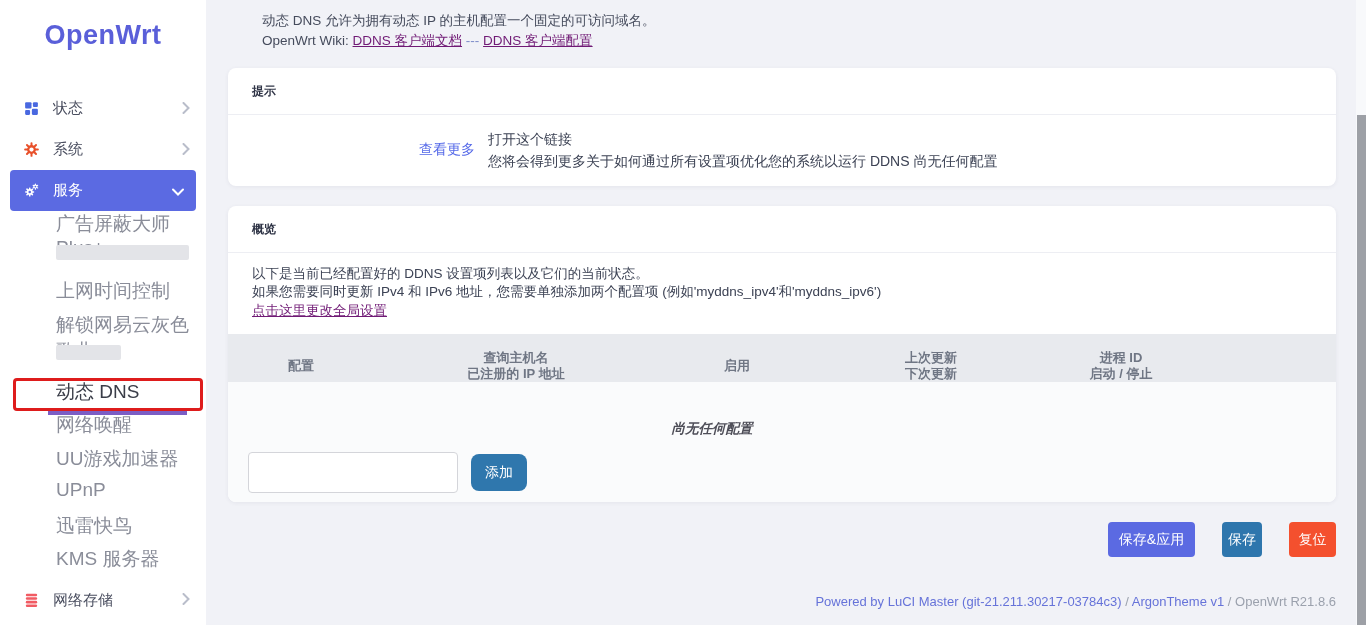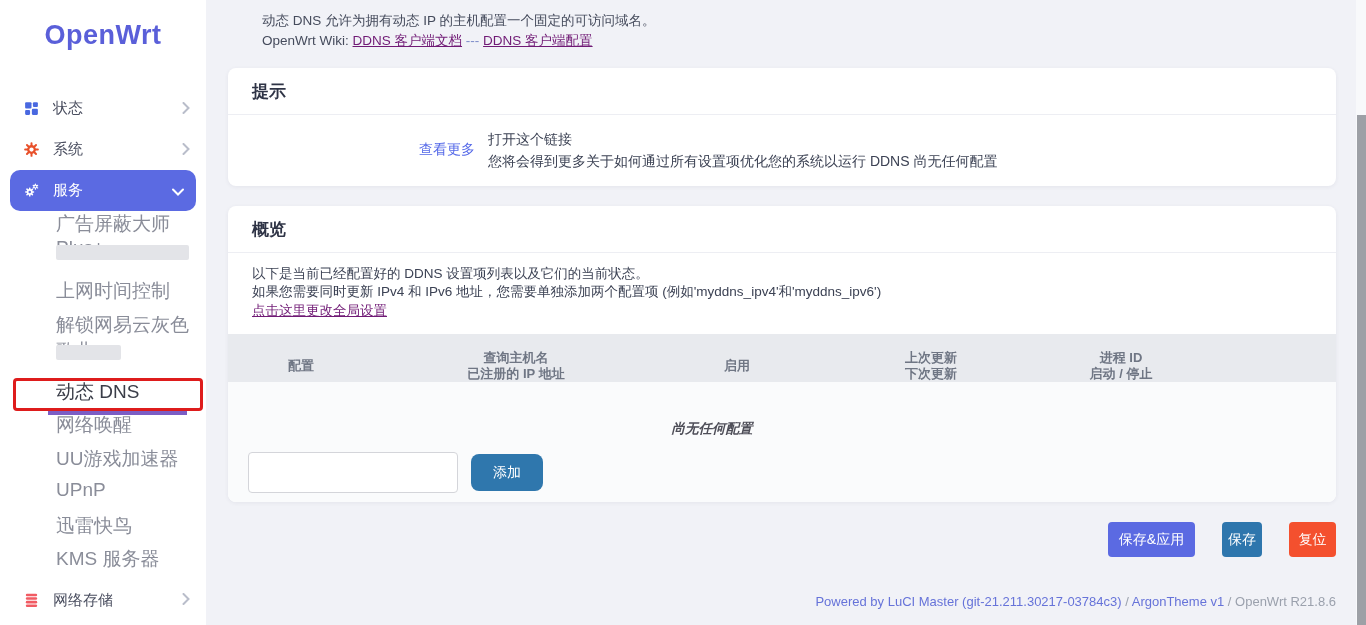--- a/index.html
+++ b/index.html
@@ -12,62 +12,62 @@
   }
   a { text-decoration:none; cursor:pointer; }
 
   
   .sidebar { position:absolute; left:0; top:0; width:206px; height:625px; background:#ffffff; z-index:2; }
   .logo { margin-top:20px; text-align:center; font-size:27px; font-weight:bold; color:#5a5fd9; letter-spacing:.5px; cursor:pointer; }
   .nav { position:absolute; top:88px; left:0; right:0; }
   .nav-top { height:41px; display:flex; align-items:center; padding:0 16px 0 22px; cursor:pointer; }
   .nav-top .nicon { width:19px; height:19px; margin-right:12px; display:flex; align-items:center; justify-content:center; flex-shrink:0; }
   .nav-top .nlbl { font-size:15px; color:#4b4f60; flex:1; }
-  .nav-top.active { background:#5b6ae2; border-radius:10px; margin:0 10px; padding:0 12px 0 12px; }
+  .nav-top.active { background:#5b6ae2; border-radius:4px; margin:0 10px; padding:0 12px 0 12px; }
   .nav-top.active .nlbl { color:#ffffff; }
   .nav-sub { height:33.5px; display:flex; align-items:flex-start; padding-left:56px; font-size:19px; color:#8a8d99; cursor:pointer; }
   .nav-sub.active { color:#3a3d48; }
   .redact { width:133px; height:15px; background:#e3e4e8; border-radius:2px; }
   .redact.small { width:65px; }
   .anno-red { position:absolute; left:13px; top:378px; width:190px; height:33px;
               border:3px solid #de1c1c; border-radius:4px; z-index:10; pointer-events:none; }
   .active-underline { position:absolute; left:48px; top:411px; width:139px; height:3.5px; background:#7b5ec5; z-index:9; }
 
   
   .main { position:absolute; left:206px; top:0; width:1160px; height:625px; }
   .intro { position:absolute; left:56px; top:11px; font-size:13.5px; color:#454b5c; line-height:20px; }
   .intro a, .link { color:#701a75;text-decoration:underline; }
   .intro .sep { color:#7d8cc9; }
 
   .card { position:absolute; left:22px; width:1108px; background:#ffffff; border-radius:8px;
           box-shadow:0 1px 4px rgba(50,60,90,.07); }
   .card-tips { top:68px; height:118px; }
   .card-overview { top:206px; height:296px; }
   .card-hd { height:47px; display:flex; align-items:center; padding:4px 24px;
-             border-bottom:1px solid #edeef3; font-size:17px; font-weight:bold; color:#2f3446; }
+             border-bottom:1px solid #edeef3; font-size:12px; font-weight:bold; color:#2f3446; }
 
   .tips-row { display:flex; align-items:center; height:62px; margin-top:4px; }
   .tips-label { width:247px; text-align:right; color:#5468e8; font-size:14px; flex-shrink:0; cursor:pointer; }
   .tips-content { margin-left:13px; font-size:14px; color:#3c4254; line-height:22px; }
 
   .ov-desc { padding:12px 24px 0; font-size:13.5px; color:#3c4254; line-height:17.5px; }
   .ov-desc .glink { display:inline-block; margin-top:2px; font-size:13.5px; }
 
   .ov-thead { position:absolute; top:128px; left:0; right:0; height:64px; background:#e8eaee;
               border-bottom:1px solid #dcdee4; display:flex; align-items:center; }
   .th { text-align:center; font-size:13px; font-weight:bold; color:#6f7684; line-height:16px; }
   .th.c1{width:146px} .th.c2{width:284px} .th.c3{width:158px} .th.c4{width:230px} .th.c5{width:150px}
 
   .ov-tbody { position:absolute; top:176px; left:0; right:0; bottom:0; background:#fafbfc; border-radius:0 0 8px 8px; }
   .empty { position:absolute; top:38px; left:0; width:968px; text-align:center;
            font-style:italic; font-weight:bold; font-size:13.5px; color:#4e4e58; }
   .add-row { position:absolute; left:20px; top:70px; display:flex; align-items:center; }
   .add-input { width:210px; height:41px; border:1px solid #d4d5da; border-radius:4px; background:#fff;
                font-size:14px; padding:0 10px; outline:none; }
-  .add-btn { margin-left:13px; width:72px; height:37px; background:#2f77ad; color:#fff; border:none;
+  .add-btn { margin-left:13px; width:56px; height:37px; background:#2f77ad; color:#fff; border:none;
              border-radius:8px; font-size:14px; cursor:pointer; }
 
   .actions { position:absolute; top:522px; right:30px; display:flex; gap:27px;margin-left:16px; }
   .btn { height:35px; border:none; border-radius:4px; color:#ffffff; font-size:14px; cursor:pointer; }
   .btn-apply { background:#5b6ae2; width:87px; }
   .btn-save  { background:#2e76ad; width:40px; }
   .btn-reset { background:#f4502e; width:47px; }
 
   .footer { position:absolute; top:594px; right:30px; font-size:13px; color:#9ba1ad; }
   .footer a { color:#6673d9; }

